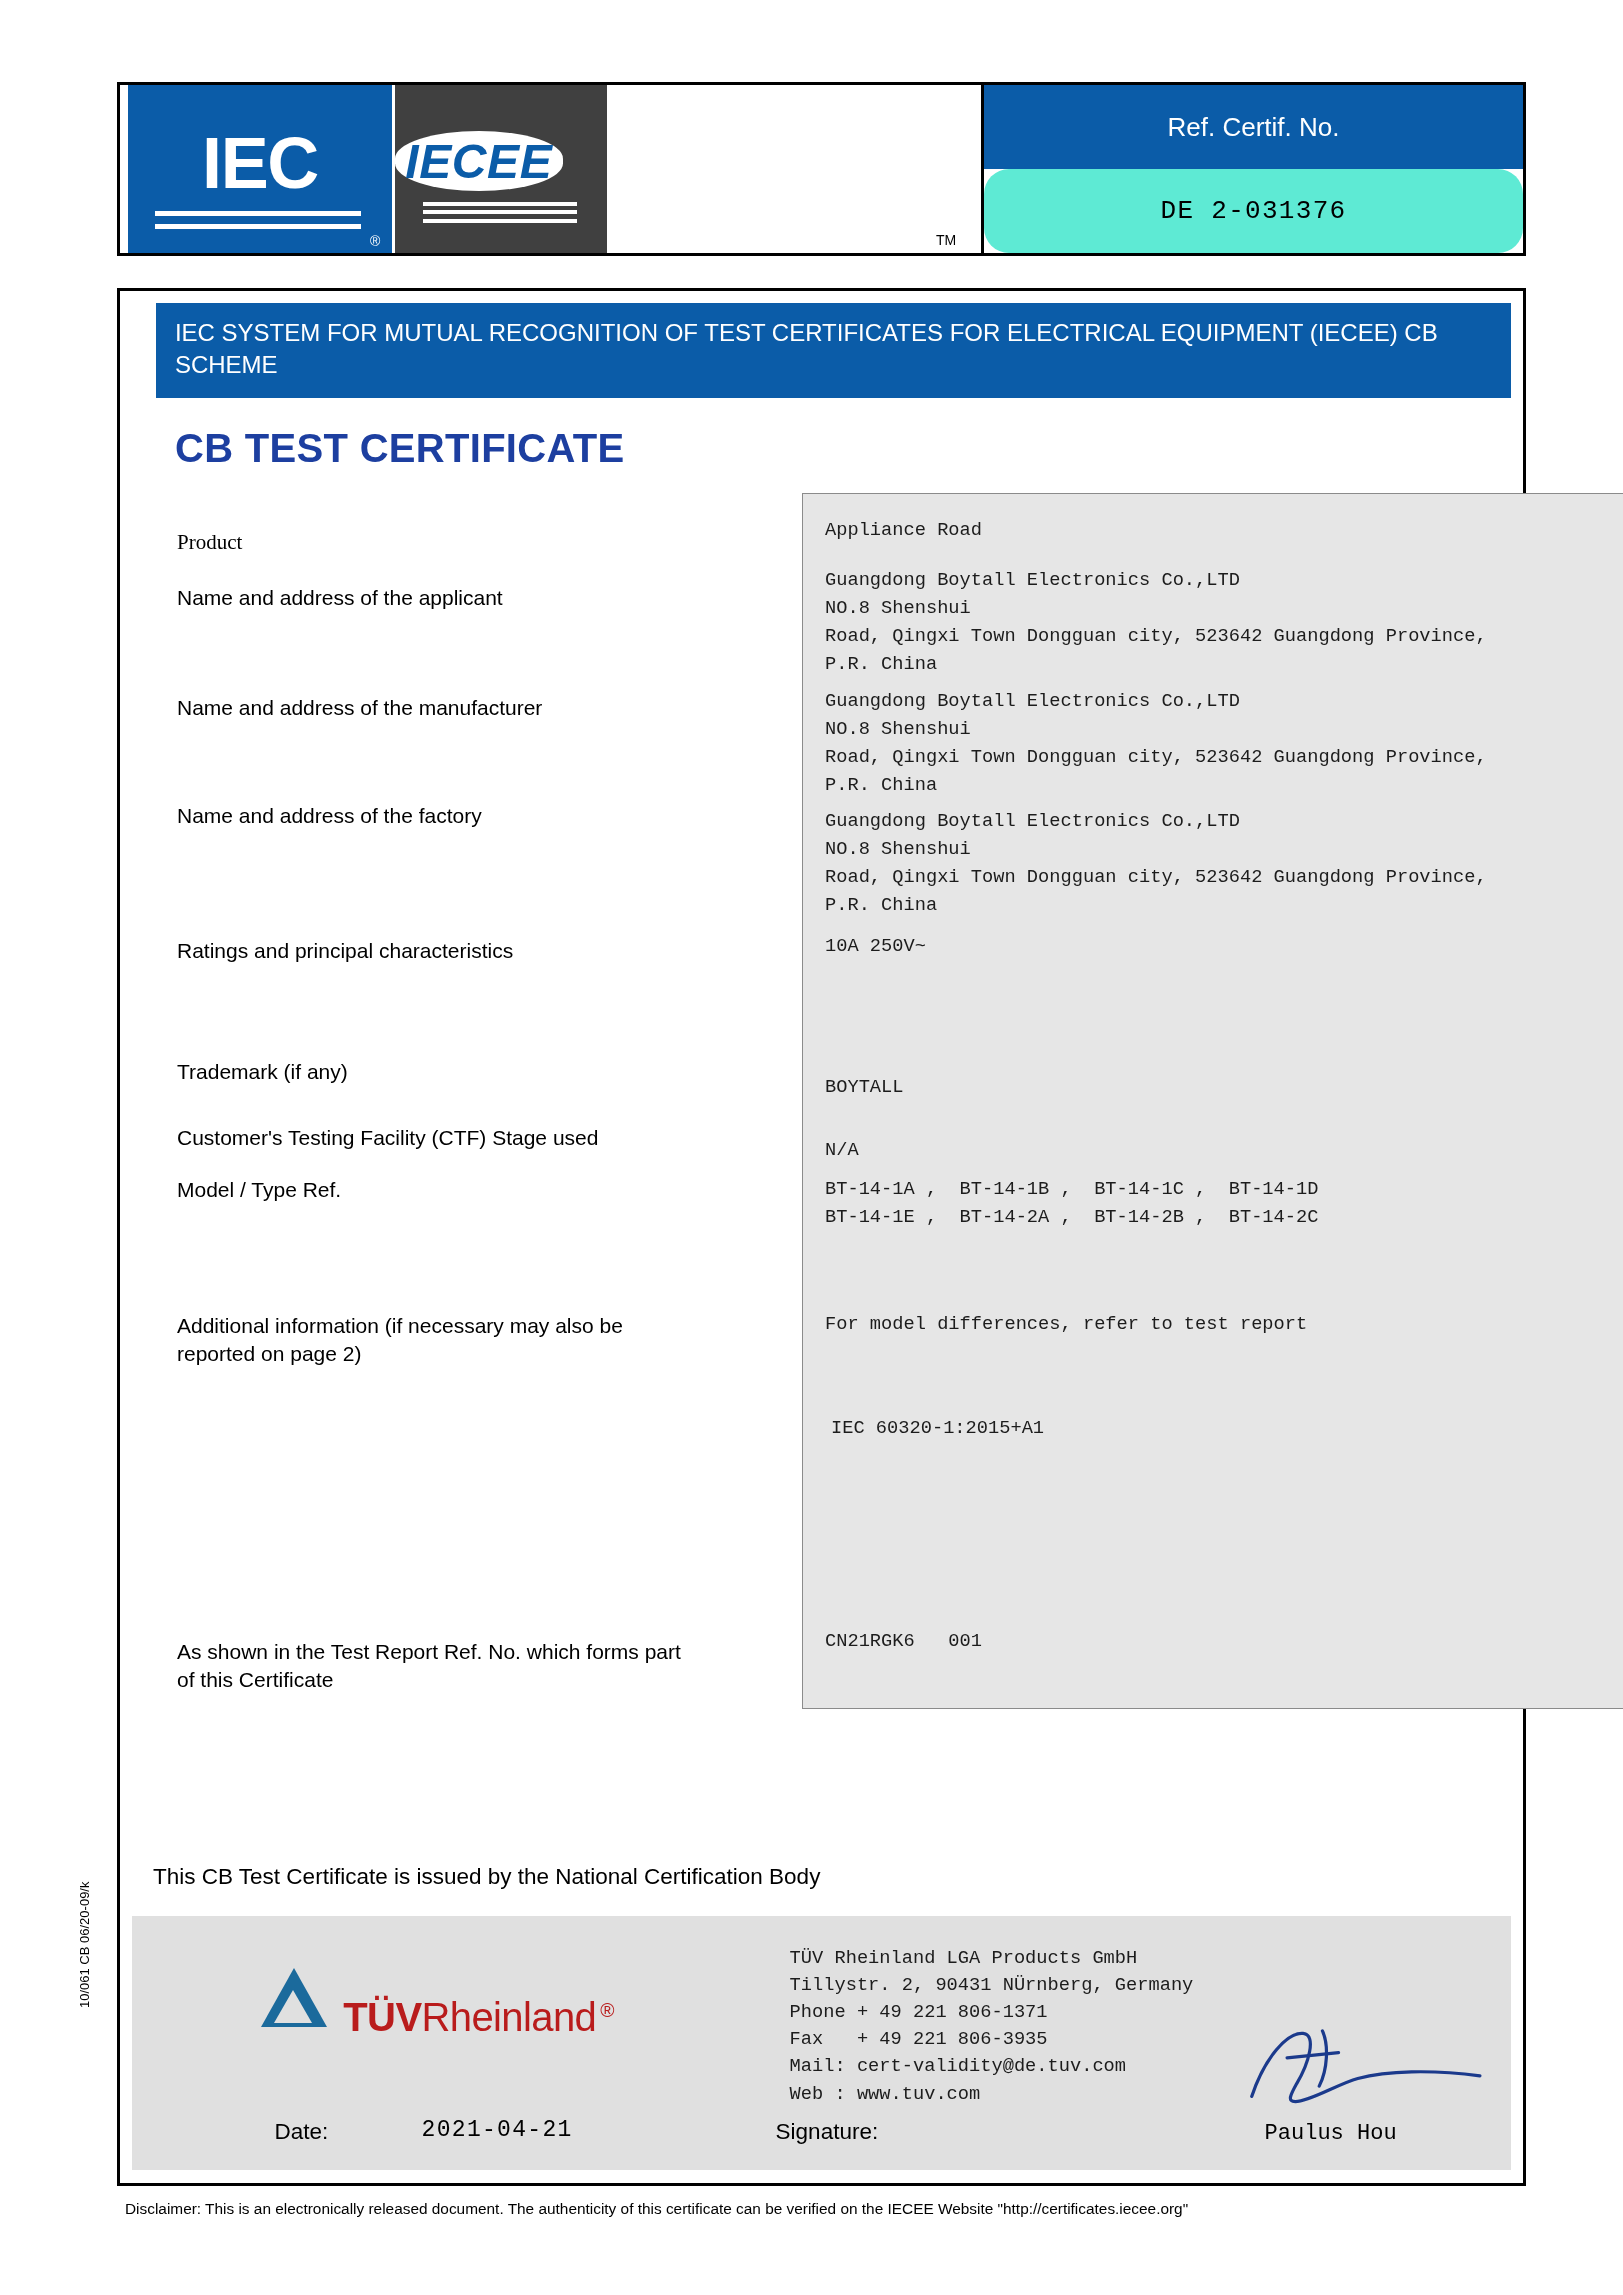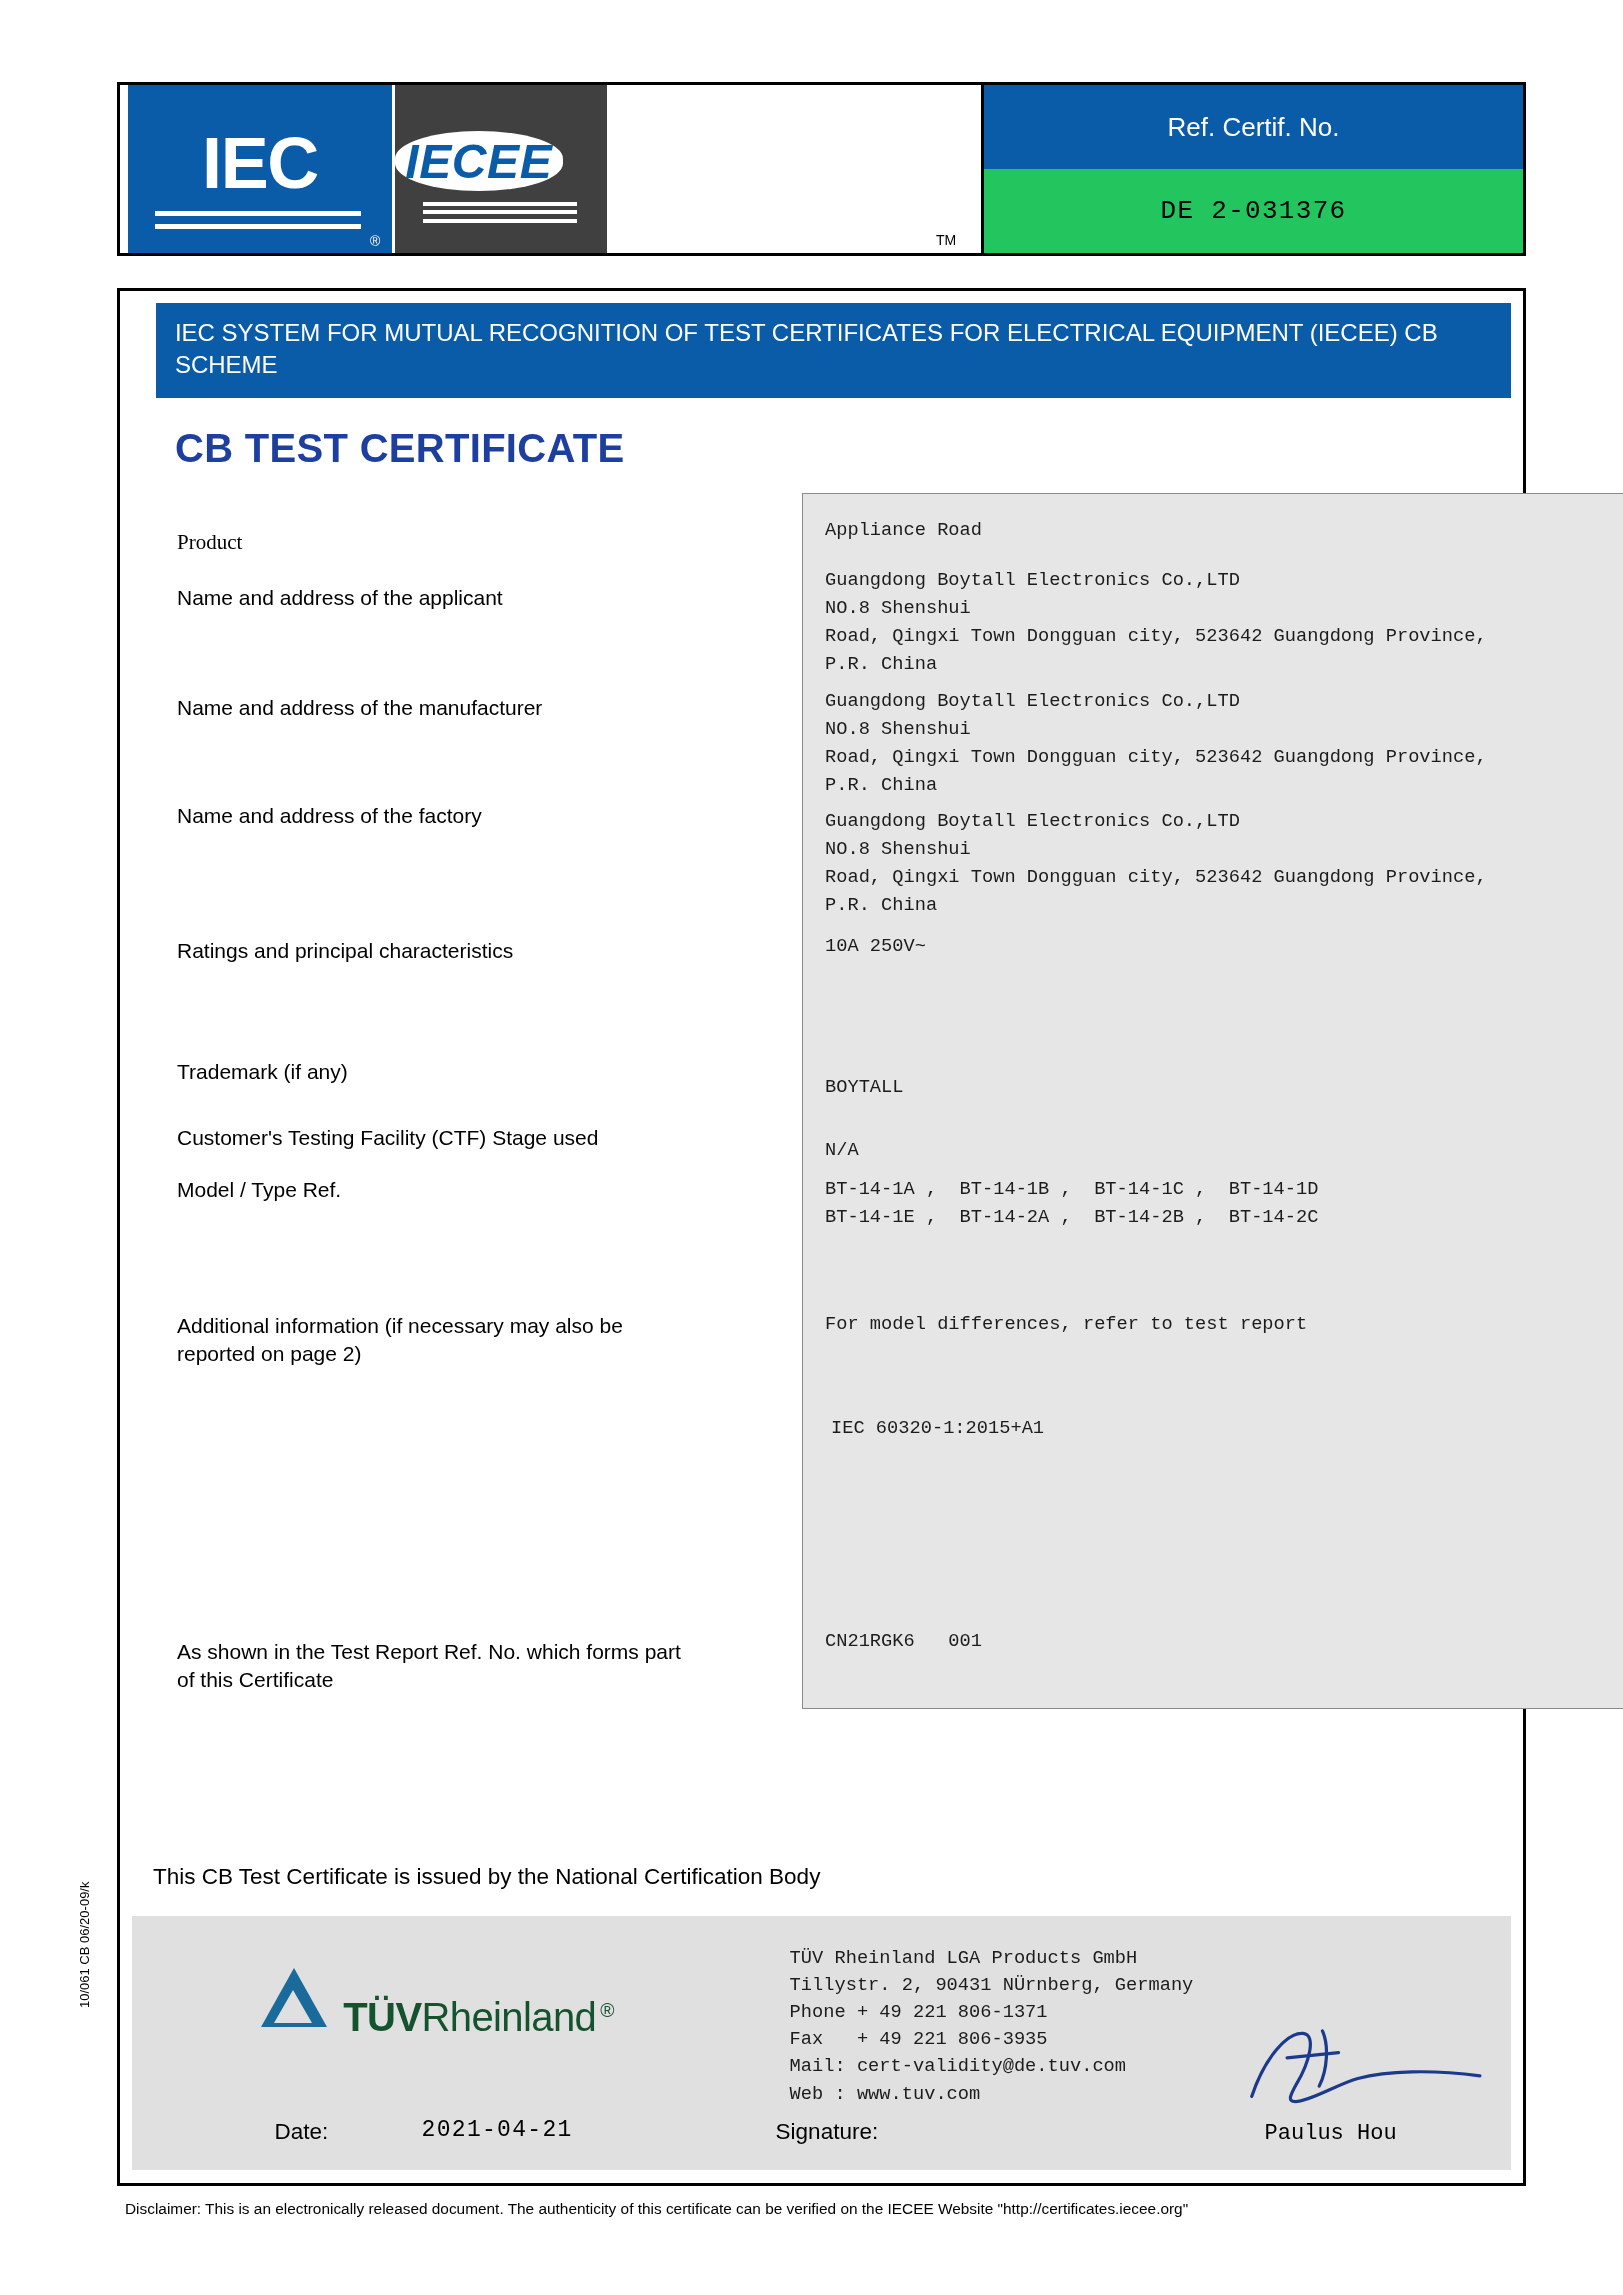--- a/index.html
+++ b/index.html
@@ -130,27 +130,28 @@
     height: 50%;
     background: #0b5ca8;
     color: #ffffff;
     display: flex;
     align-items: center;
     justify-content: center;
     font-size: 26px;
   }
   .ref-value {
     height: 50%;
-    background: #22c55e;
+    background: #5eead4;
     display: flex;
     align-items: center;
     justify-content: center;
     font-family: "Liberation Mono", monospace;
     font-size: 26px;
     letter-spacing: 1.3px;
+    border-radius: 25px;
   }
   
   .body-wrap {
     position: absolute;
     left: 117px;
     top: 288px;
     width: 1409px;
     height: 1898px;
     border: 3.2px solid #000000;
     box-sizing: border-box;
@@ -241,21 +242,21 @@
     left: -19.3px;
     top: 22px;
     width: 0;
     height: 0;
     border-left: 19.3px solid transparent;
     border-right: 19.3px solid transparent;
     border-bottom: 33px solid #e0e0e0;
   }
   .tuv-word {
     font-size: 40px;
-    color: #14532d;
+    color: #b91c1c;
     letter-spacing: -0.6px;
     margin-top: 40px;
   }
   .tuv-word b { font-weight: bold; }
   .tuv-reg {
     font-size: 19.3px;
     vertical-align: super;
     margin-left: 3.9px;
   }
   .tuv-addr {

